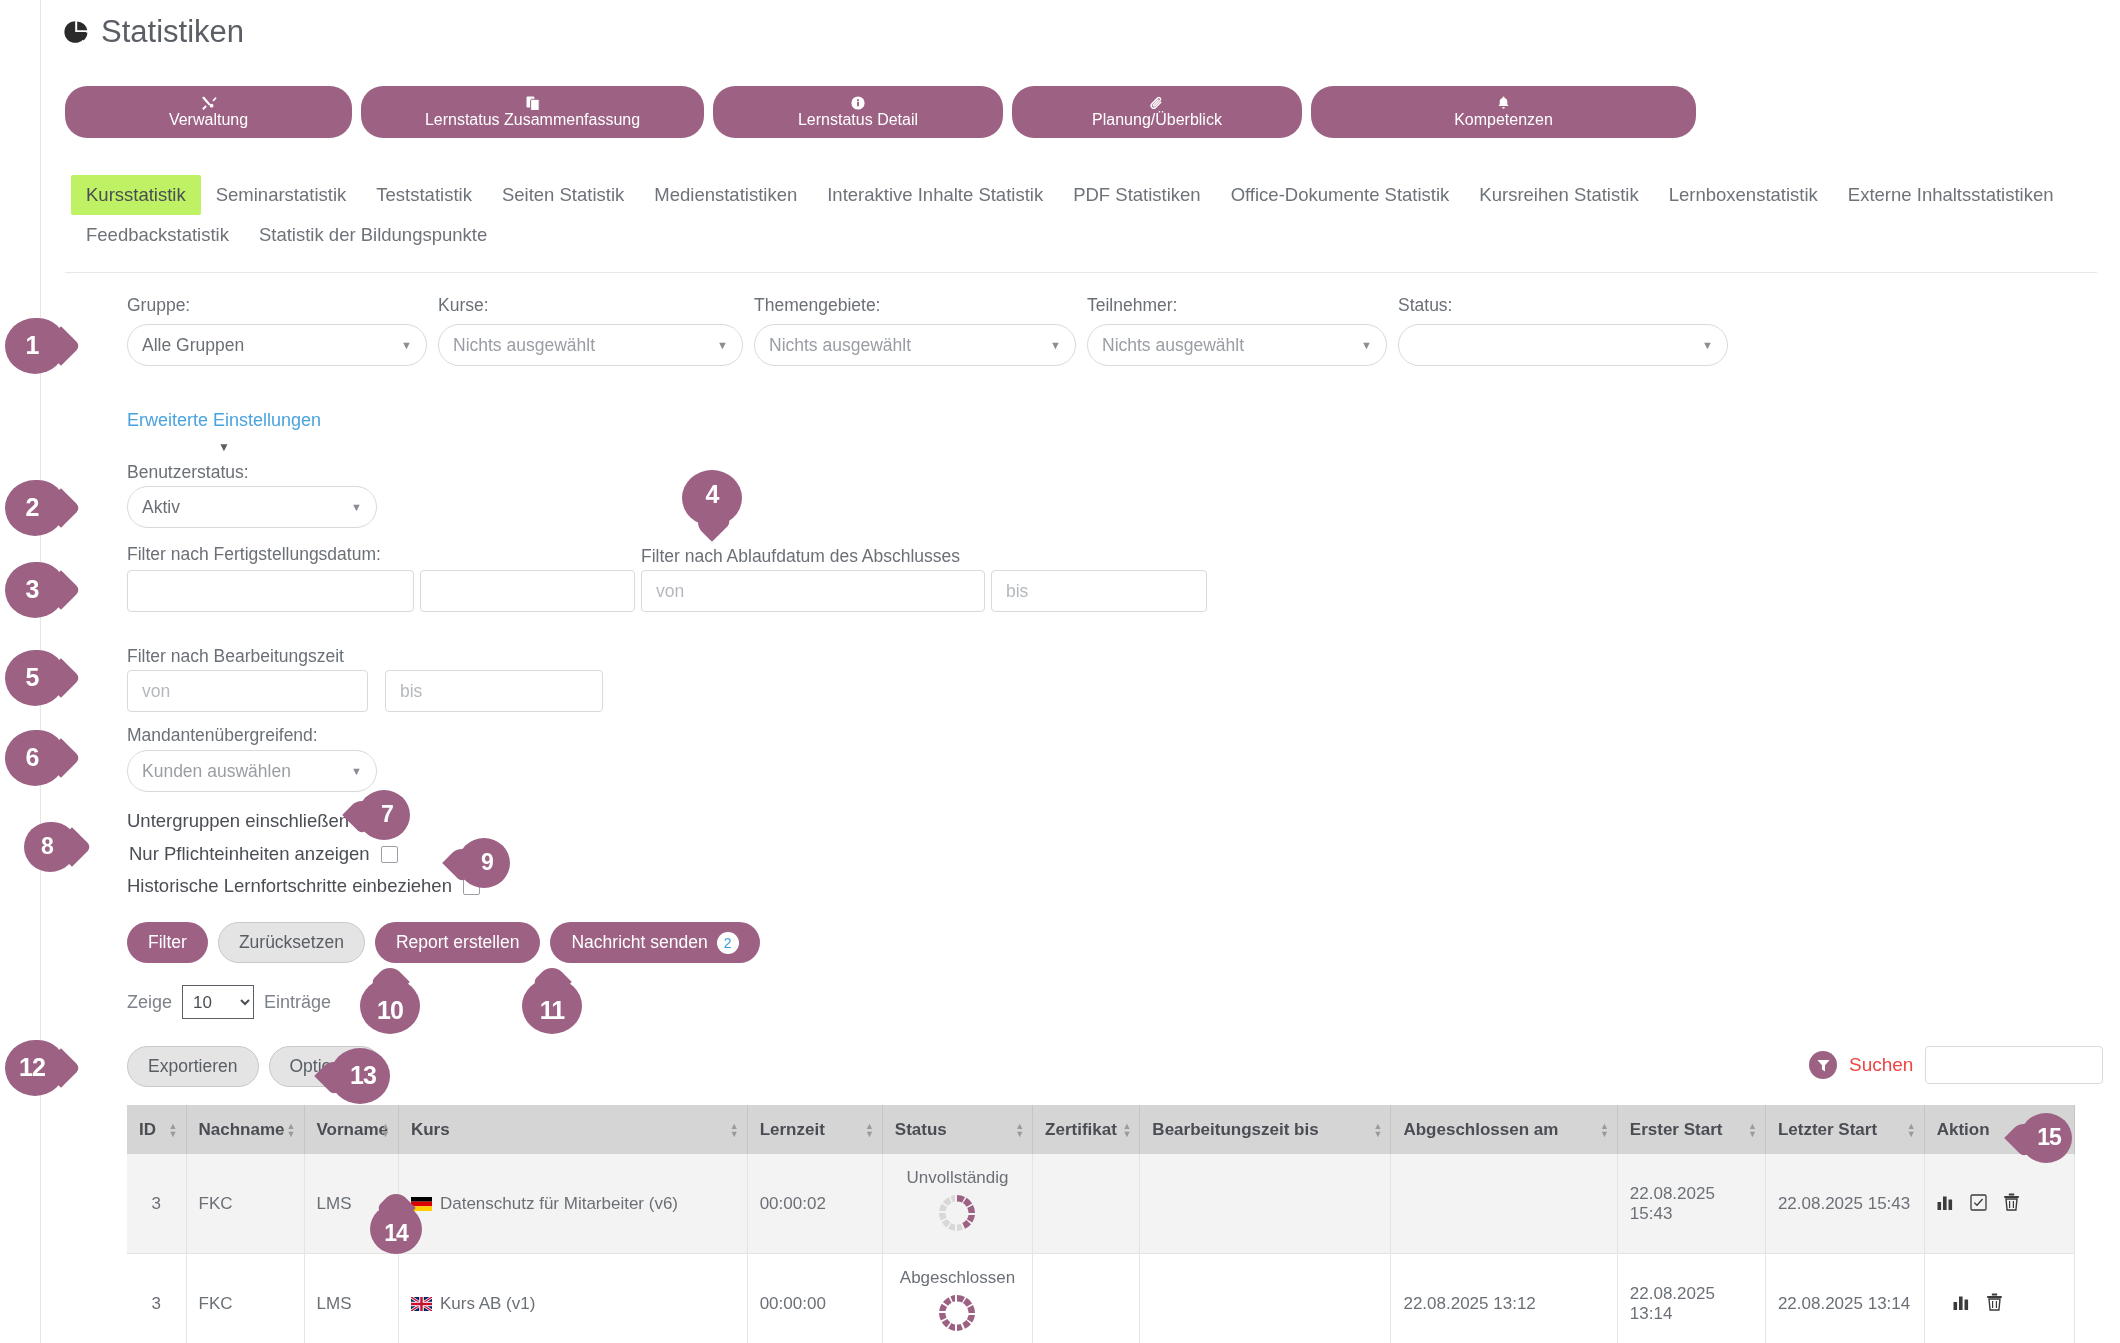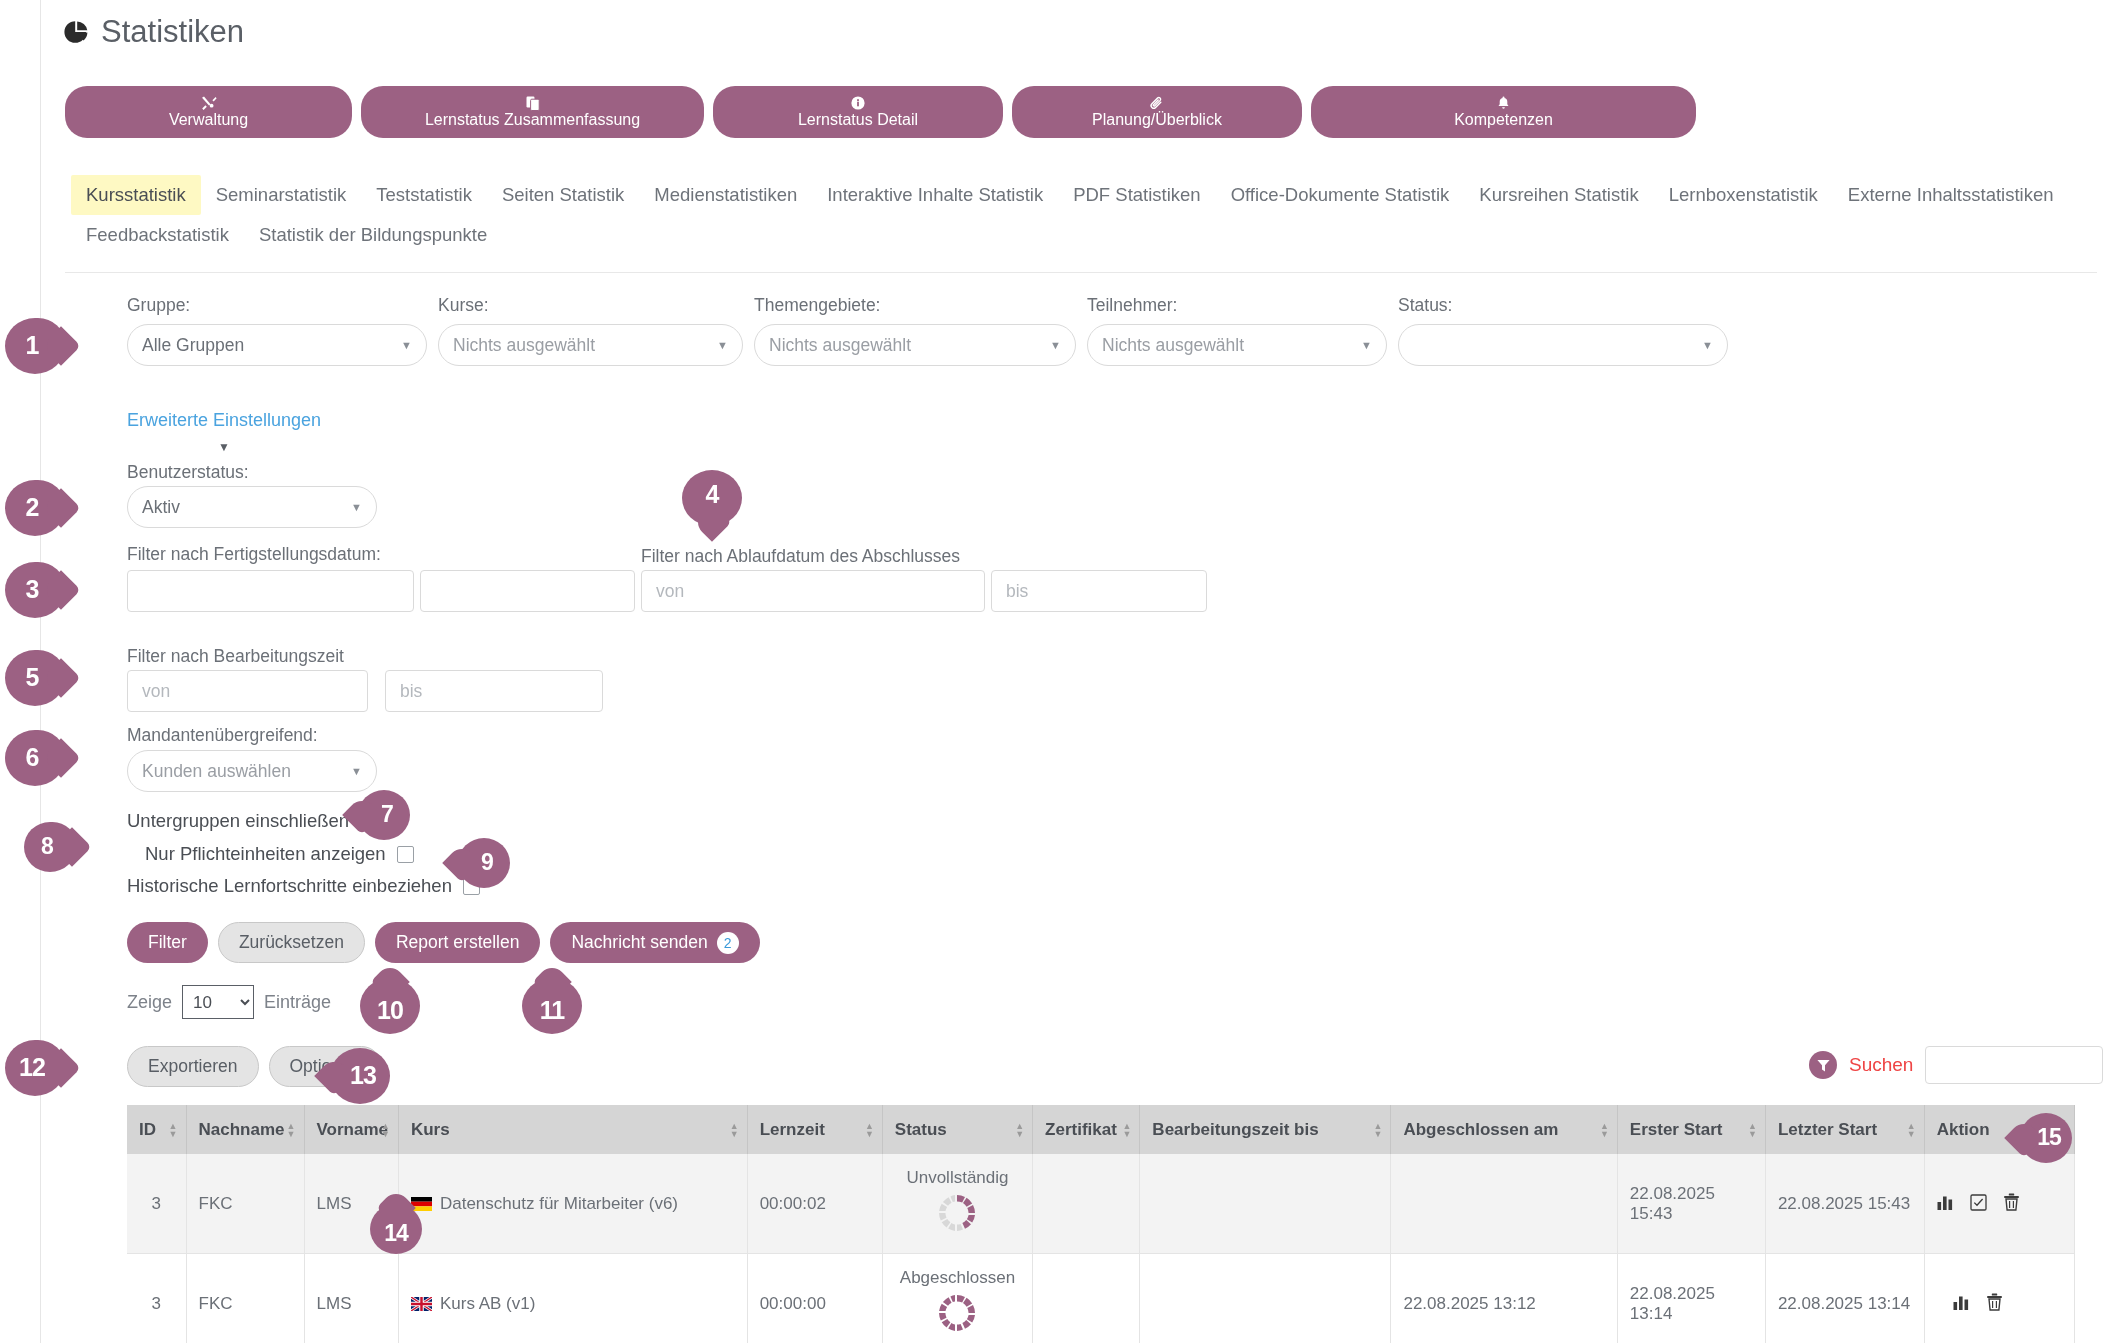--- a/index.html
+++ b/index.html
@@ -47,21 +47,21 @@
 
   
   .subtabs {
     position:absolute; left:30px; top:175px; width:2010px;
     display:flex; flex-wrap:wrap; align-items:flex-start;
   }
   .subtab {
     font-size:18.5px; color:#6e737a; padding:9px 15px; cursor:pointer;
     white-space:nowrap; border-radius:2px;
   }
-  .subtab.active { background:#fef9c3; color:#4a4e54; }
+  .subtab.active { background:#bef264; color:#4a4e54; }
 
   .hr-sep { position:absolute; left:24px; top:272px; width:2032px; height:1px; background:#e8e8e8; }
 
   
   .filters { position:absolute; left:86px; top:295px; display:flex; gap:11px; }
   .fgroup { display:flex; flex-direction:column; }
   .flabel { font-size:17.5px; color:#6b7077; margin-bottom:8px; }
   .fselect {
     height:42px; border:1px solid #dadada; border-radius:22px; background:#fff;
     display:flex; align-items:center; padding:0 14px; font-size:17.5px;
@@ -337,21 +337,21 @@
   <div class="lbl" style="left:86px; top:725px;">Mandantenübergreifend:</div>
   <div class="fselect rnd" style="position:absolute;left:86px;top:750px;width:250px;">
     <span>Kunden auswählen</span>
     <span class="caret">▼</span>
   </div>
 
   <div class="chk-row" style="left:86px; top:810px;">
     <span>Untergruppen einschließen</span>
     <span class="cbx on"></span>
   </div>
-  <div class="chk-row" style="left:104px; top:843px;text-align:right;">
+  <div class="chk-row" style="left:88px; top:843px;text-align:right;">
     <span>Nur Pflichteinheiten anzeigen</span>
     <span class="cbx"></span>
   </div>
   <div class="chk-row" style="left:86px; top:875px;">
     <span>Historische Lernfortschritte einbeziehen</span>
     <span class="cbx"></span>
   </div>
 
   <div class="btnrow">
     <div class="btn primary">

